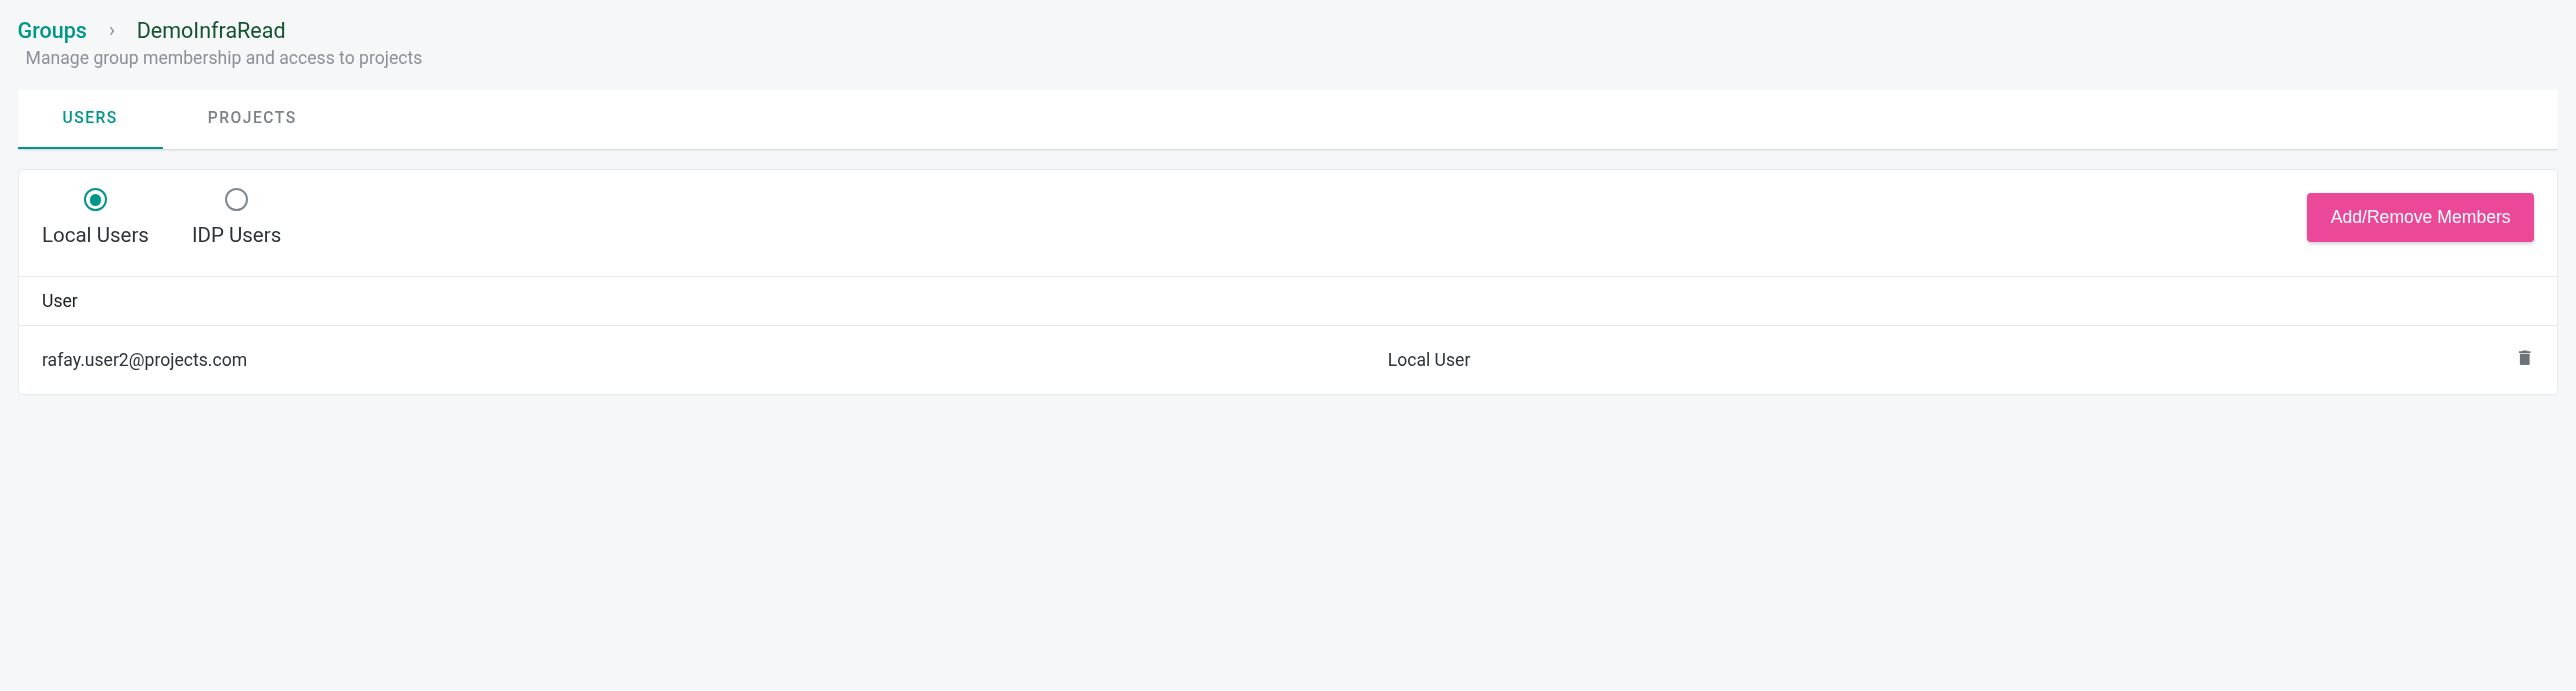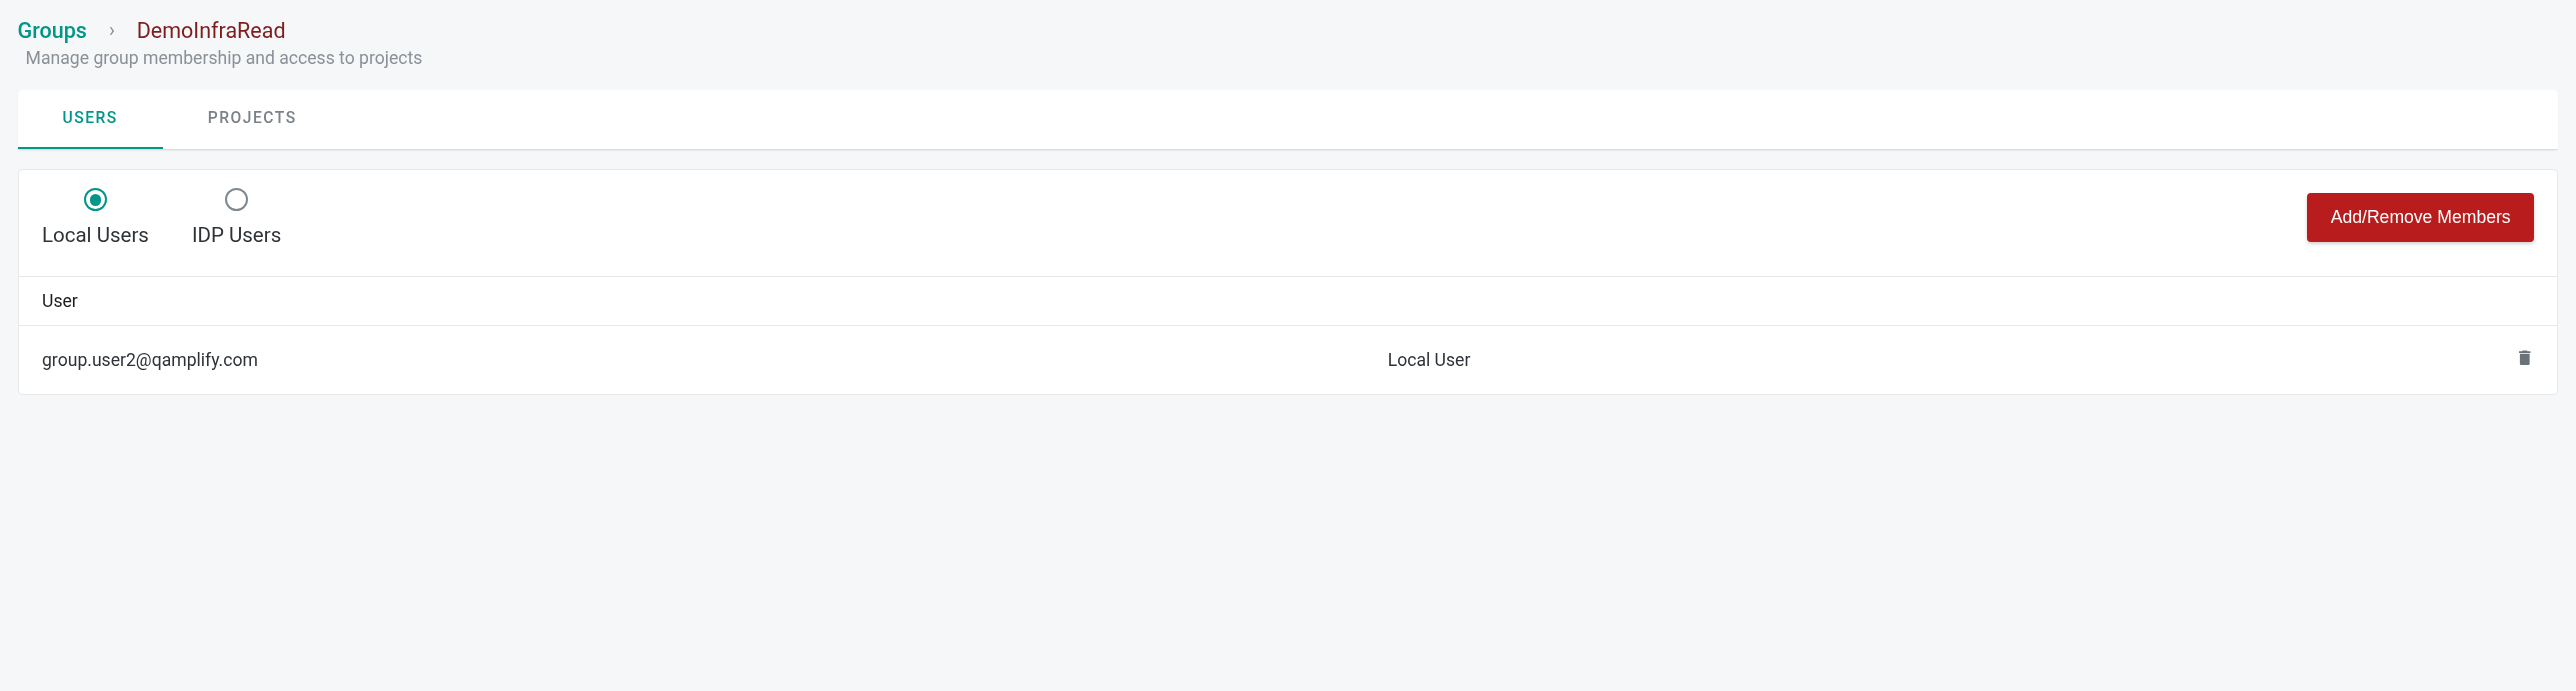--- a/index.html
+++ b/index.html
@@ -26,21 +26,21 @@
     .breadcrumb-link {
       color: #009688;
       cursor: pointer;
       font-weight: 500;
     }
     .breadcrumb-sep {
       color: #8a8f94;
       font-size: 19.5px;
     }
     .breadcrumb-current {
-      color: #7f1d1d;
+      color: #14532d;
       font-weight: 400;
     }
     .subtitle {
       color: #8a9097;
       font-size: 17.6px;
       margin-bottom: 21.5px;
       margin-left: 8px;
     }
     .card {
       background: #fff;
@@ -103,21 +103,21 @@
     .radio-outer.selected {
       border-color: #009688;
     }
     .radio-inner {
       width: 11.7px;
       height: 11.7px;
       border-radius: 50%;
       background: #009688;
     }
     .btn-primary {
-      background: #b91c1c;
+      background: #ec4899;
       color: #fff;
       border: none;
       padding: 13.7px 23.4px;
       font-size: 17.6px;
       font-weight: 500;
       border-radius: 3.9px;
       cursor: pointer;
       box-shadow: 0 2px 3.9px rgba(0,0,0,0.18);
     }
     .table {
@@ -193,21 +193,21 @@
       </div>
       <button class="btn-primary">Add/Remove Members</button>
     </div>
 
     <div class="table">
       <div class="table-header">
         <div class="col-user">User</div>
         <div class="col-actions"></div>
       </div>
       <div class="table-row">
-        <div class="col-user">group.user2@qamplify.com</div>
+        <div class="col-user">rafay.user2@projects.com</div>
         <div class="col-type">Local User</div>
         <div class="col-actions">
           <span class="trash-icon">
             <svg viewBox="0 0 24 24">
                 <path d="M6 19c0 1.1.9 2 2 2h8c1.1 0 2-.9 2-2V7H6v12zM19 4h-3.5l-1-1h-5l-1 1H5v2h14V4z"></path>
               </svg>
           </span>
         </div>
       </div>
     </div>

